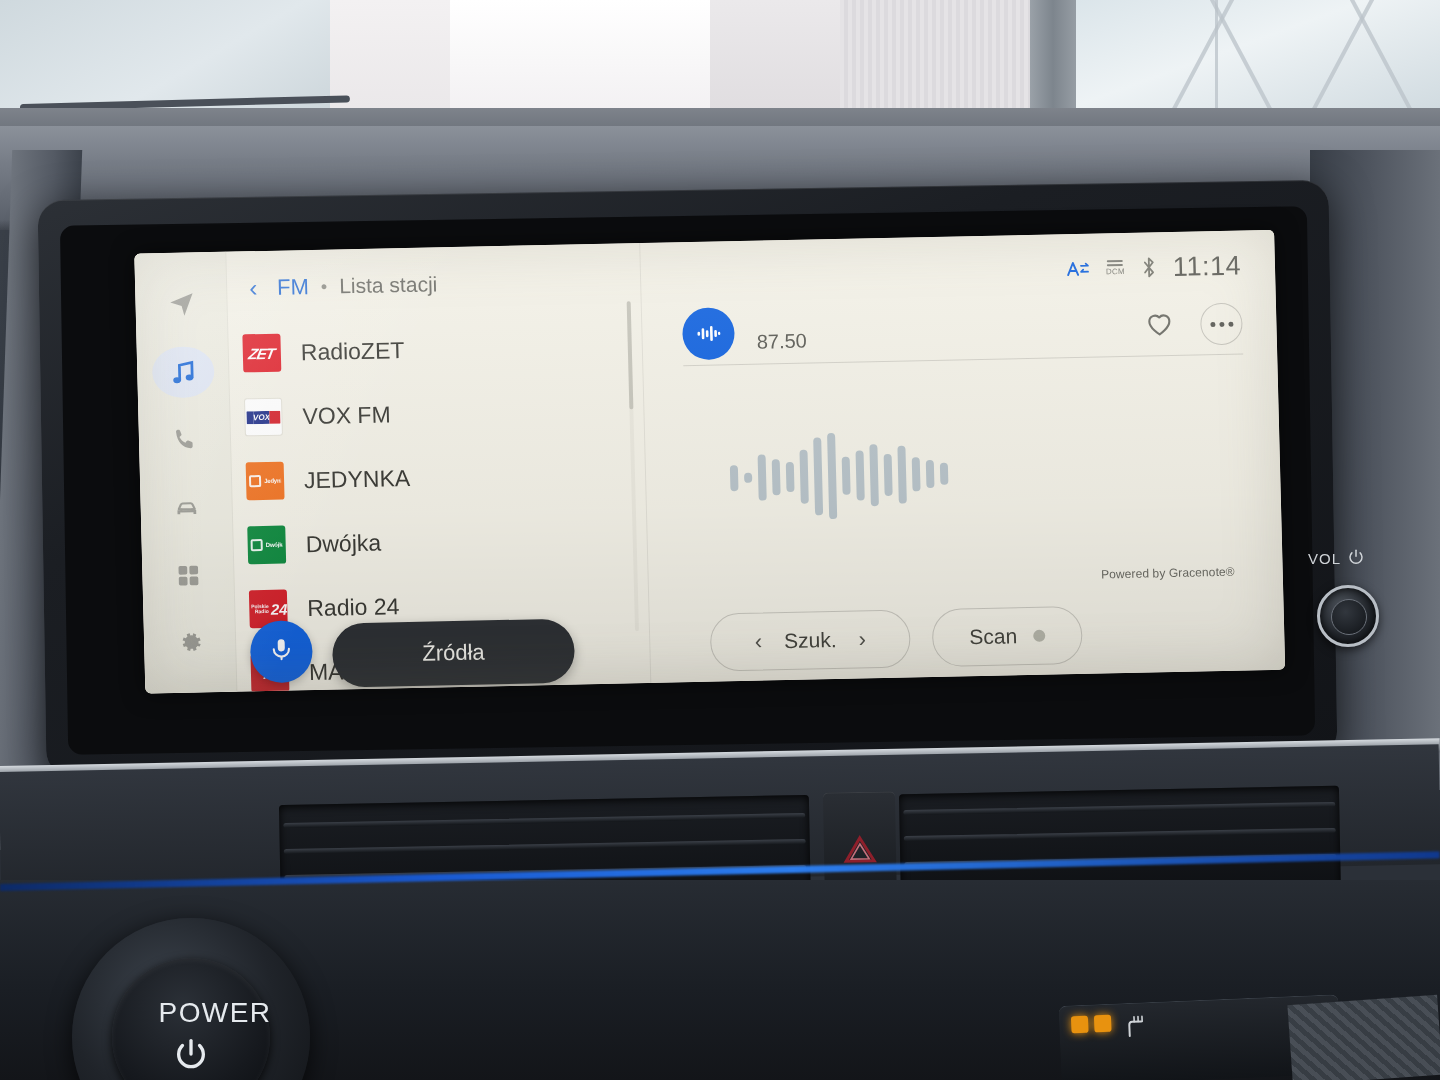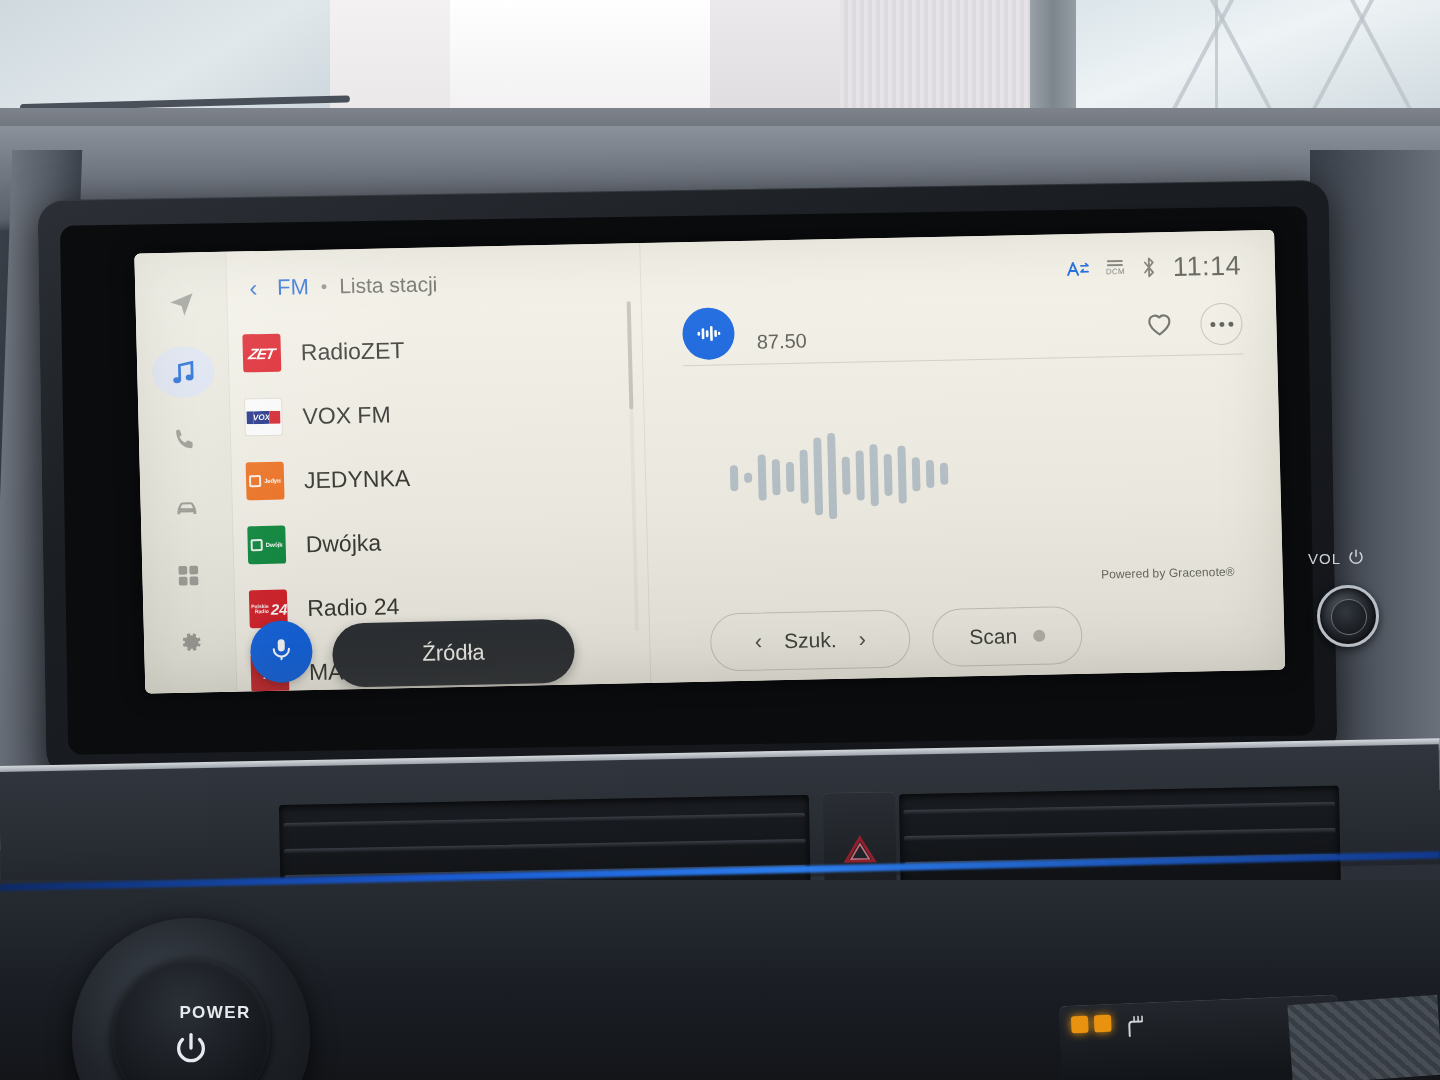--- a/index.html
+++ b/index.html
@@ -548,21 +548,21 @@
     transform: translate(-50%,-50%);
     width: 158px; height: 158px;
     border-radius: 50%;
     background: radial-gradient(circle at 45% 30%, #2b3037 0%, #16191e 60%, #0a0c0f 100%);
     display: flex; flex-direction: column;
     align-items: center; justify-content: center;
     gap: 6px;
     box-shadow: inset 0 2px 6px rgba(255,255,255,.06), 0 3px 10px rgba(0,0,0,.8);
   }
   .power-txt {
-    color: #e6eaee; font-size: 17px; letter-spacing: 1.4px; font-weight: 700; margin-left: 48px;
+    color: #e6eaee; font-size: 28px; letter-spacing: 1.4px; font-weight: 400; margin-left: 48px;
   }
 
   .seat-panel {
     position: absolute;
     left: 1060px; top: 1000px;
     width: 280px; height: 80px;
     background: linear-gradient(180deg,#23272d,#111418);
     border-radius: 8px 8px 0 0;
     transform: rotate(-2.4deg);
     border-top: 1px solid #3a4048;

